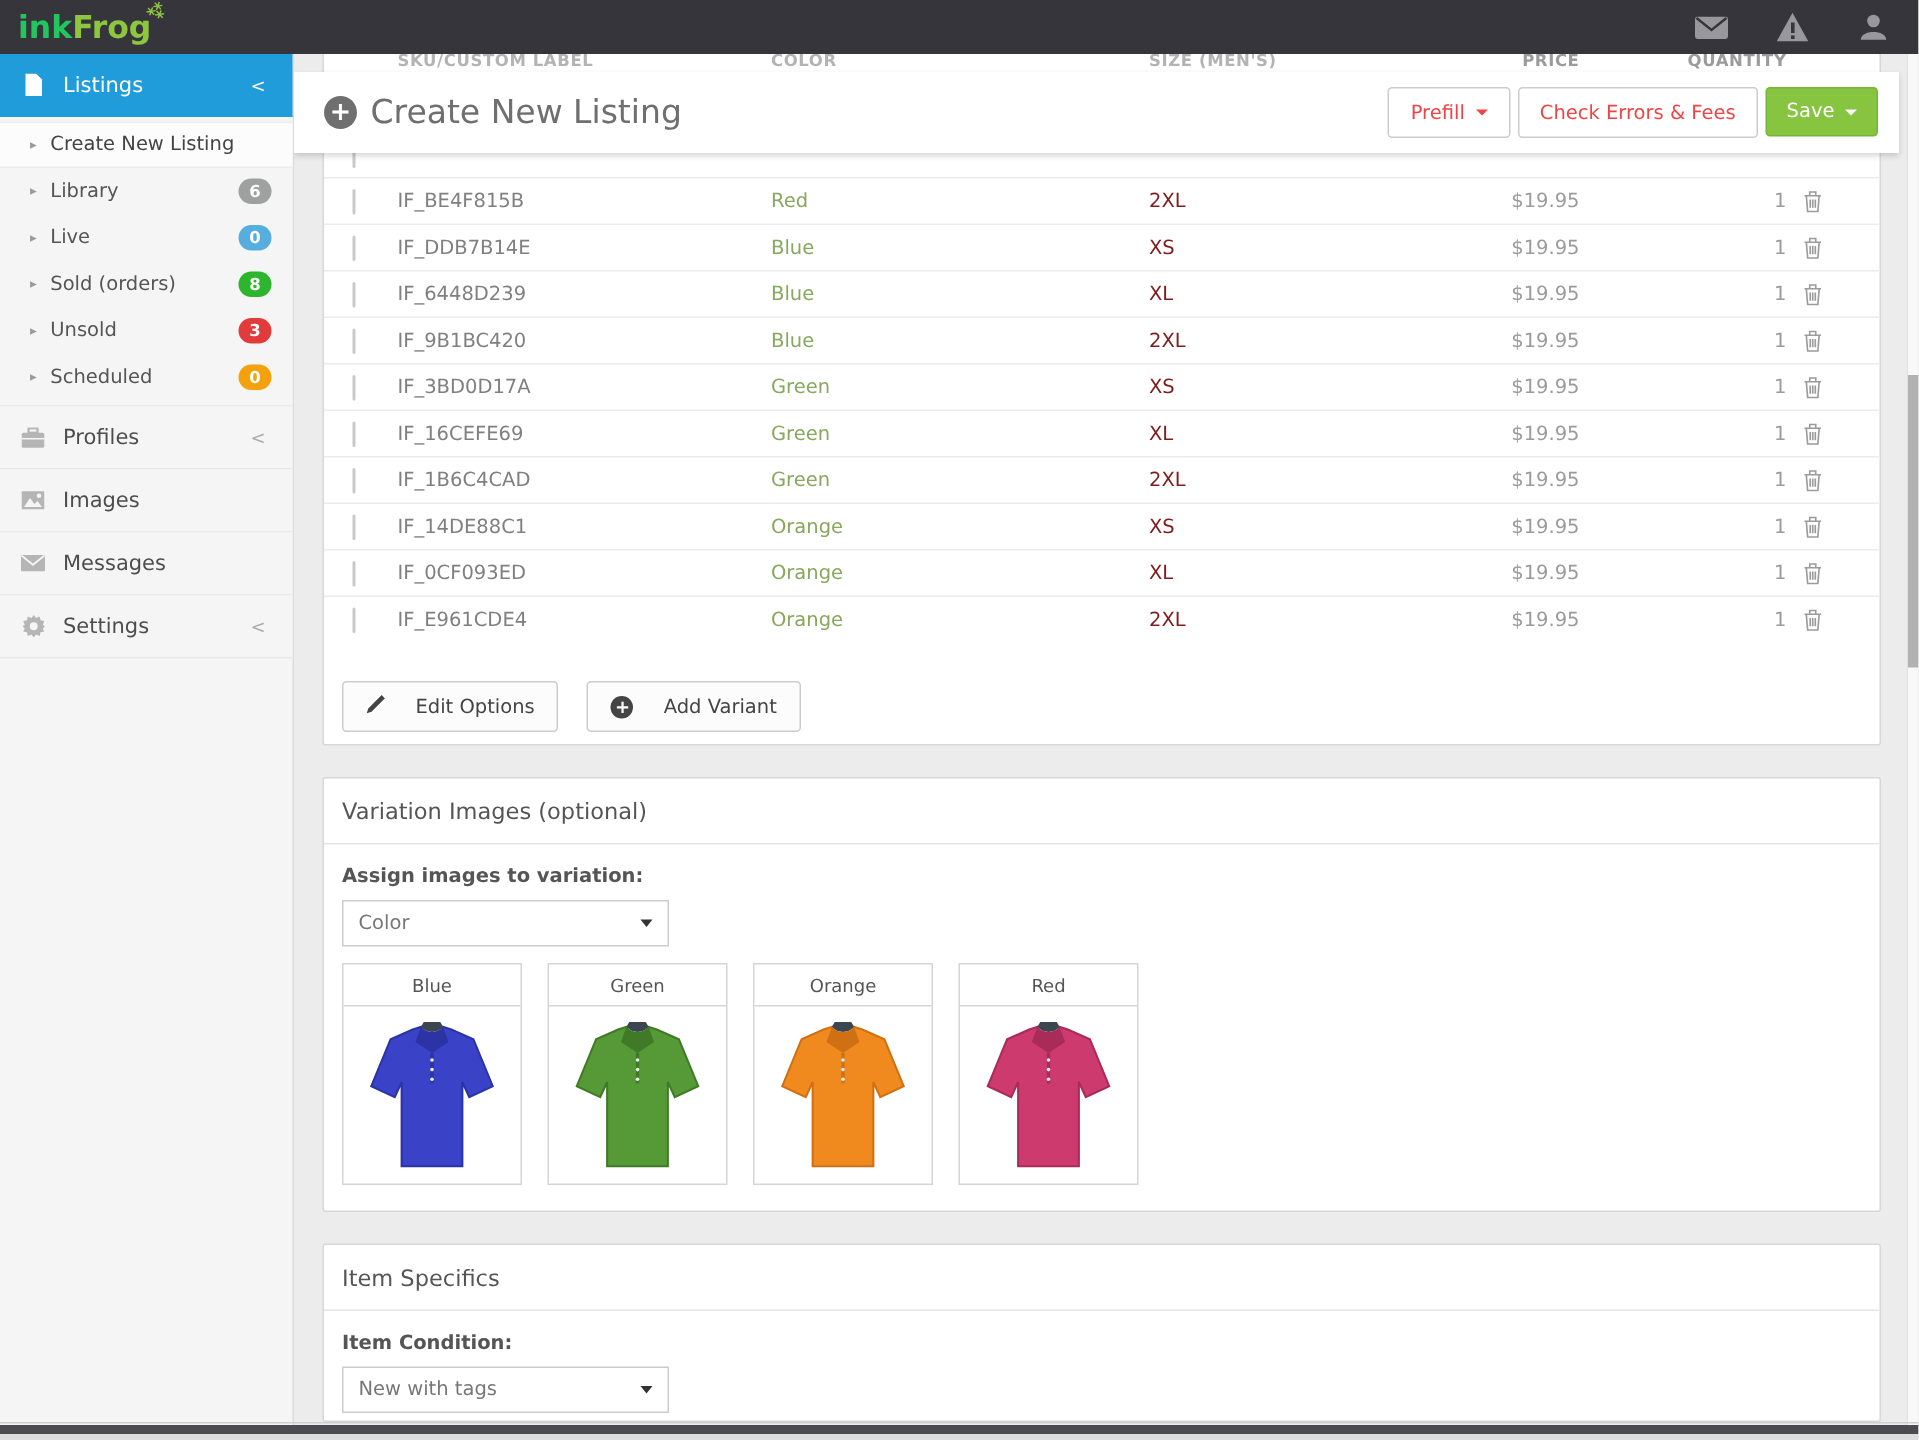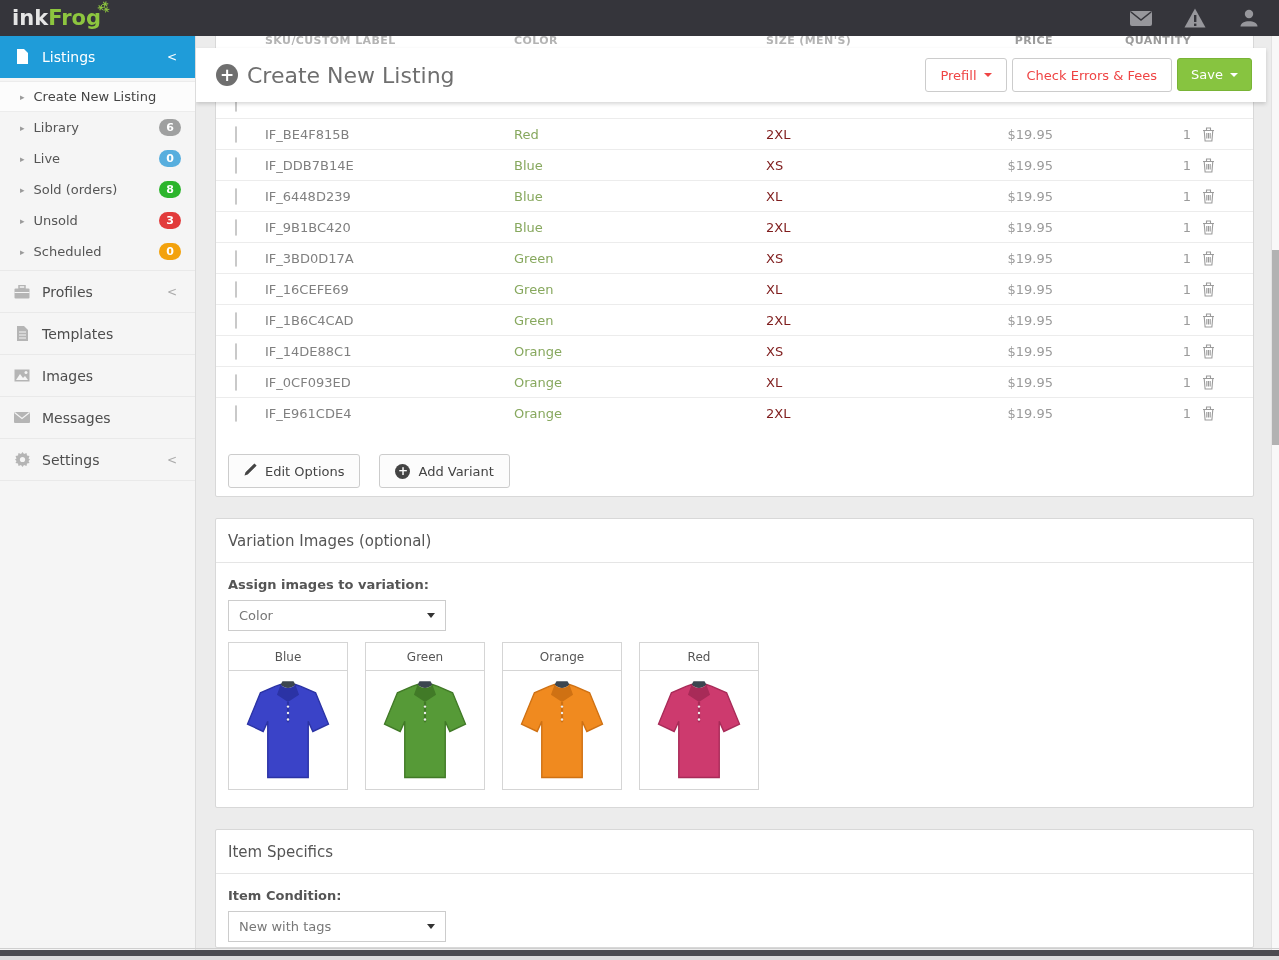--- a/index.html
+++ b/index.html
@@ -3,21 +3,21 @@
 <meta charset="utf-8">
 <style>
   * { margin:0; padding:0; box-sizing:border-box; }
   html,body { width:1279px; height:960px; overflow:hidden; }
   body { font-family:"DejaVu Sans","Liberation Sans",sans-serif; background:#ececec; position:relative; }
   .app { position:absolute; inset:0; width:1279px; height:960px; overflow:hidden; }
 
   
   .topbar { position:absolute; left:0; top:0; width:1279px; height:36px; background:#35353b; z-index:60; display:flex; align-items:center; }
   .logo { margin-left:12px; font-size:21px; font-weight:bold; letter-spacing:0; position:relative; }
-  .logo .ink { color:#e5e5e5; }
+  .logo .ink { color:#22c55e; }
   .logo .frog { color:#8dc63f; }
   .logo .frogfoot { position:absolute; right:-9px; top:-6px; color:#8dc63f; font-size:12px; transform:rotate(20deg); }
   .tb-icons { position:absolute; right:18px; top:0; height:36px; display:flex; align-items:center; gap:30px; }
   .tb-icon { width:24px; height:22px; display:flex; align-items:center; justify-content:center; cursor:pointer; }
 
   
   .sidebar { position:absolute; left:0; top:36px; width:196px; height:914px; background:#f5f5f5; border-right:1px solid #dcdcdc; z-index:50; }
   .nav-item { height:42px; display:flex; align-items:center; padding:0 14px; border-bottom:1px solid #e9e9e9; color:#4d4d4d; font-size:14px; cursor:pointer; position:relative; background:#f5f5f5; }
   .nav-item .nicon { width:16px; height:16px; margin-right:12px; display:flex; align-items:center; justify-content:center; }
   .nav-item .chev { position:absolute; right:18px; color:#aaa; font-size:12px; }
@@ -58,21 +58,21 @@
   .sku { color:#808080; }
   .color-link { color:#87a85e; cursor:pointer; }
   .size-link { color:#7f1d1d; cursor:pointer; }
   .price { color:#9b9b9b; text-align:right; }
   .qty { color:#9b9b9b; text-align:right; }
   .tcell { display:flex; justify-content:center; }
   .trash-btn { width:16px; height:16px; cursor:pointer; display:flex; align-items:center; justify-content:center; }
   .clip-dash { width:12px; height:3px; background:#bdbdbd; }
 
   .panel-btns { position:absolute; left:12px; top:429px; display:flex; gap:19px; }
-  .pbtn { height:34px; background:#fcfcfc; border:1px solid #ccc; border-radius:3px; font-size:13px; color:#444; display:flex; align-items:center; gap:8px; padding:0 15px; cursor:pointer; font-family:inherit; }
+  .pbtn { height:34px; background:#fcfcfc; border:1px solid #ccc; border-radius:3px; font-size:13px; color:#444; display:flex; align-items:center; gap:20px; padding:0 15px; cursor:pointer; font-family:inherit; }
   .pbtn .plus-sm { width:15px; height:15px; border-radius:50%; background:#444; color:#fcfcfc; display:flex; align-items:center; justify-content:center; font-size:12px; font-weight:bold; line-height:1; }
 
   
   .bold-label { font-size:13px; font-weight:bold; color:#555; margin:14px 0 8px 12px; }
   .fake-select { margin-left:12px; width:218px; height:31px; border:1px solid #ccc; background:#fff; display:flex; align-items:center; font-size:13px; color:#777; padding:0 10px; position:relative; cursor:pointer; }
   .fake-select .sel-caret { position:absolute; right:10px; width:0; height:0; border-left:4px solid transparent; border-right:4px solid transparent; border-top:5px solid #333; }
   .cards { display:flex; gap:17px; margin:11px 0 0 12px; }
   .card { width:120px; height:148px; border:1px solid #d5d5d5; background:#fff; }
   .card-label { height:28px; display:flex; align-items:center; justify-content:center; font-size:12px; color:#555; border-bottom:1px solid #d5d5d5; }
   .card-img { height:119px; display:flex; align-items:center; justify-content:center; cursor:pointer; }
@@ -431,31 +431,20 @@
         <div class="nav-item">
           <span class="nicon">
             <svg width="16" height="14" viewBox="0 0 16 14">
               <rect x="0.5" y="3.5" width="15" height="10" rx="1" fill="#b5b5b5"></rect>
               <rect x="5" y="0.5" width="6" height="3" fill="none" stroke="#b5b5b5" stroke-width="1.5"></rect>
               <line x1="0.5" y1="7.5" x2="15.5" y2="7.5" stroke="#f5f5f5" stroke-width="1"></line>
             </svg>
           </span>
           <span>Profiles</span>
           <span class="chev">&lt;</span>
-        </div>
-        <div class="nav-item">
-          <span class="nicon">
-            <svg width="13" height="15" viewBox="0 0 13 15">
-              <path d="M1,0 h7 l4,4 v11 h-11 z" fill="#b5b5b5"></path>
-              <line x1="3" y1="6" x2="10" y2="6" stroke="#f5f5f5"></line>
-              <line x1="3" y1="9" x2="10" y2="9" stroke="#f5f5f5"></line>
-              <line x1="3" y1="12" x2="10" y2="12" stroke="#f5f5f5"></line>
-            </svg>
-          </span>
-          <span>Templates</span>
         </div>
         <div class="nav-item">
           <span class="nicon">
             <svg width="16" height="13" viewBox="0 0 16 13">
               <rect x="0.5" y="0.5" width="15" height="12" fill="#b5b5b5"></rect>
               <path d="M2,11 L6,5 L9,9 L11,7 L14,11 Z" fill="#f5f5f5"></path>
               <circle cx="12" cy="3.5" r="1.5" fill="#f5f5f5"></circle>
             </svg>
           </span>
           <span>Images</span>

